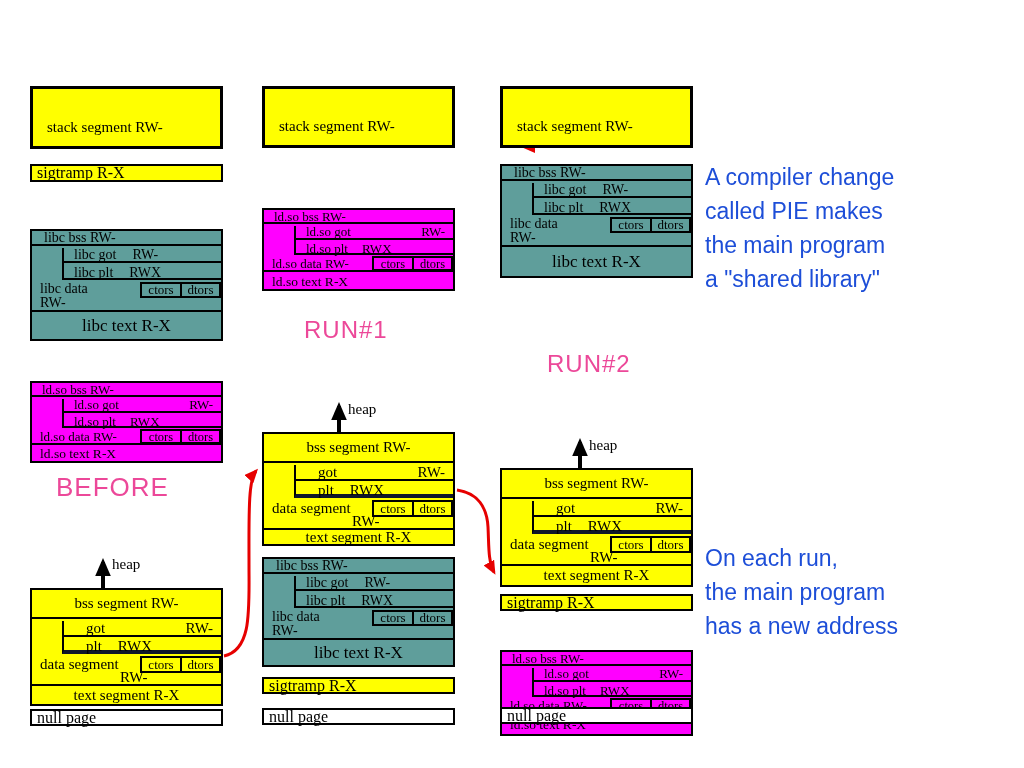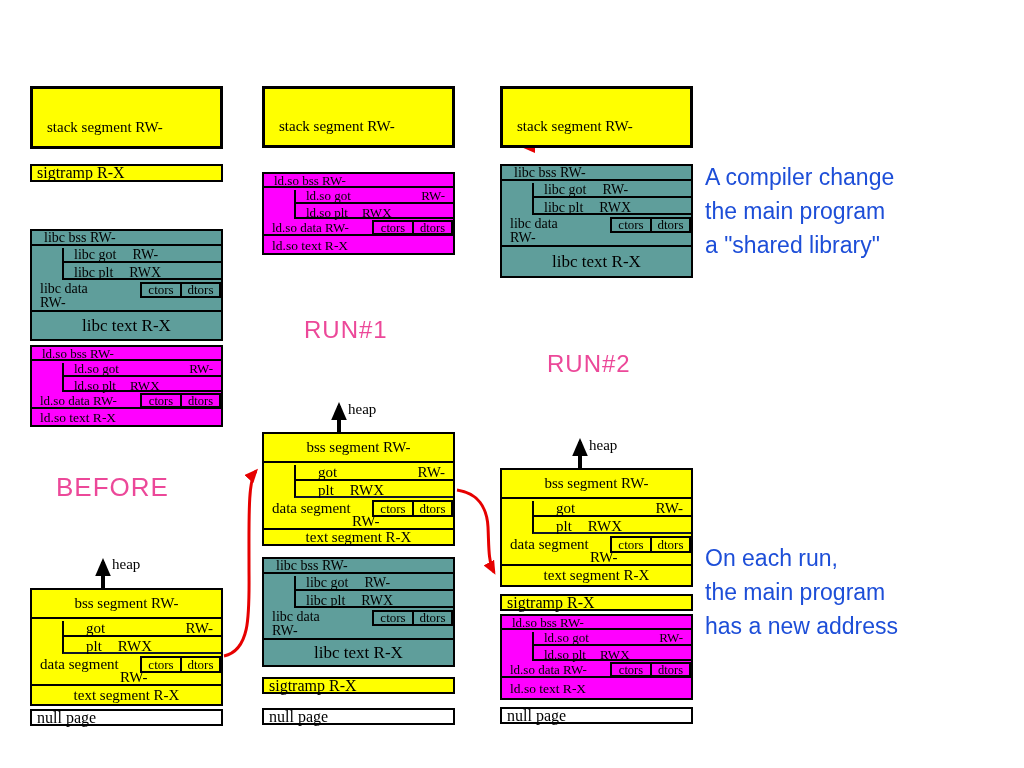--- a/index.html
+++ b/index.html
@@ -37,41 +37,41 @@
   .libc .got{top:0;height:15px;border-bottom:2px solid #000;padding-left:10px;font-size:14px;}
   .libc .plt{top:17px;height:15px;padding-left:10px;font-size:14px;}
   .libc .perm{margin-left:16px;}
   .libc .dataregion{position:absolute;top:51px;left:0;right:0;height:28px;}
   .libc .dlabel{position:absolute;left:8px;top:0;font-size:14px;line-height:14px;}
   .libc .dperm{position:absolute;left:8px;top:14px;font-size:14px;line-height:14px;}
   .libc .trow{position:absolute;top:79px;left:0;right:0;bottom:0;border-top:2px solid #000;
               display:flex;align-items:center;justify-content:center;font-size:17px;}
 
   
-  .ldso{background:#ff00ff;}
+  .ldso{background:#ff00ff;margin-top:36px;}
   .ldso .bss{top:0;height:14px;border-bottom:2px solid #000;padding-left:10px;
              font-size:13px;line-height:13px;}
   .ldso .inner{position:absolute;top:16px;left:30px;right:0;height:29px;
                border-left:2px solid #000;border-bottom:2px solid #000;}
   .ldso .got{top:0;height:14px;border-bottom:2px solid #000;padding-left:10px;font-size:13px;}
   .ldso .plt{top:16px;height:13px;padding-left:10px;font-size:13px;}
   .ldso .perm{margin-left:14px;}
   .ldso .dataregion{position:absolute;top:47px;left:0;right:0;height:15px;
                     border-bottom:2px solid #000;font-size:13px;line-height:14px;padding-left:8px;}
   .ldso .cd{top:-1px;}
   .ldso .cbox{height:15px;font-size:12.5px;}
   .ldso .trow{position:absolute;top:64px;left:0;right:0;bottom:0;display:flex;
               align-items:center;padding-left:8px;font-size:13.5px;}
 
   
   .mainbox{background:#ffff00;}
   .mainbox .bss{top:0;height:29px;border-bottom:2px solid #000;display:flex;
                 align-items:center;justify-content:center;font-size:15px;}
   .mainbox .inner{position:absolute;top:31px;left:30px;right:0;height:33px;
-                  border-left:2px solid #000;border-bottom:2px solid #0f172a;}
+                  border-left:2px solid #000;border-bottom:4px solid #0f172a;}
   .mainbox .got{top:0;height:16px;border-bottom:2px solid #000;padding-left:22px;font-size:15px;}
   .mainbox .plt{top:18px;height:15px;padding-left:22px;font-size:15px;}
   .mainbox .perm{margin-left:16px;}
   .mainbox .dataregion{position:absolute;top:66px;left:0;right:0;height:28px;}
   .mainbox .dlabel{position:absolute;left:8px;top:1px;font-size:15px;line-height:15px;}
   .mainbox .dperm{position:absolute;left:88px;top:14px;font-size:15px;line-height:15px;}
   .mainbox .cbox{height:17px;}
   .mainbox .trow{position:absolute;top:94px;left:0;right:0;bottom:0;border-top:2px solid #000;
                  display:flex;align-items:center;justify-content:center;font-size:15px;}
 
@@ -113,20 +113,21 @@
   <div class="bluecaps" style="left:56px;top:472px;font-size:26px;">BEFORE</div>
   <div class="bluecaps" style="left:304px;top:316px;">RUN#1</div>
   <div class="bluecaps" style="left:547px;top:350px;text-align:right;">RUN#2</div>
 
   <div class="heaplabel" style="left:112px;top:556px;">heap</div>
   <div class="heaplabel" style="left:348px;top:401px;">heap</div>
   <div class="heaplabel" style="left:589px;top:437px;">heap</div>
 
   <div class="annot" style="left:705px;top:160px;">
     <div>A compiler change</div>
+    <div>called PIE makes</div>
     <div>the main program</div>
     <div>a "shared library"</div>
   </div>
   <div class="annot" style="left:705px;top:541px;">
     <div>On each run,</div>
     <div>the main program</div>
     <div>has a new address</div>
   </div>
 <div class="memgroup stack" style="left: 30px; top: 86px; width: 193px; height: 63px;">
     <div class="slabel">stack segment RW-</div>

